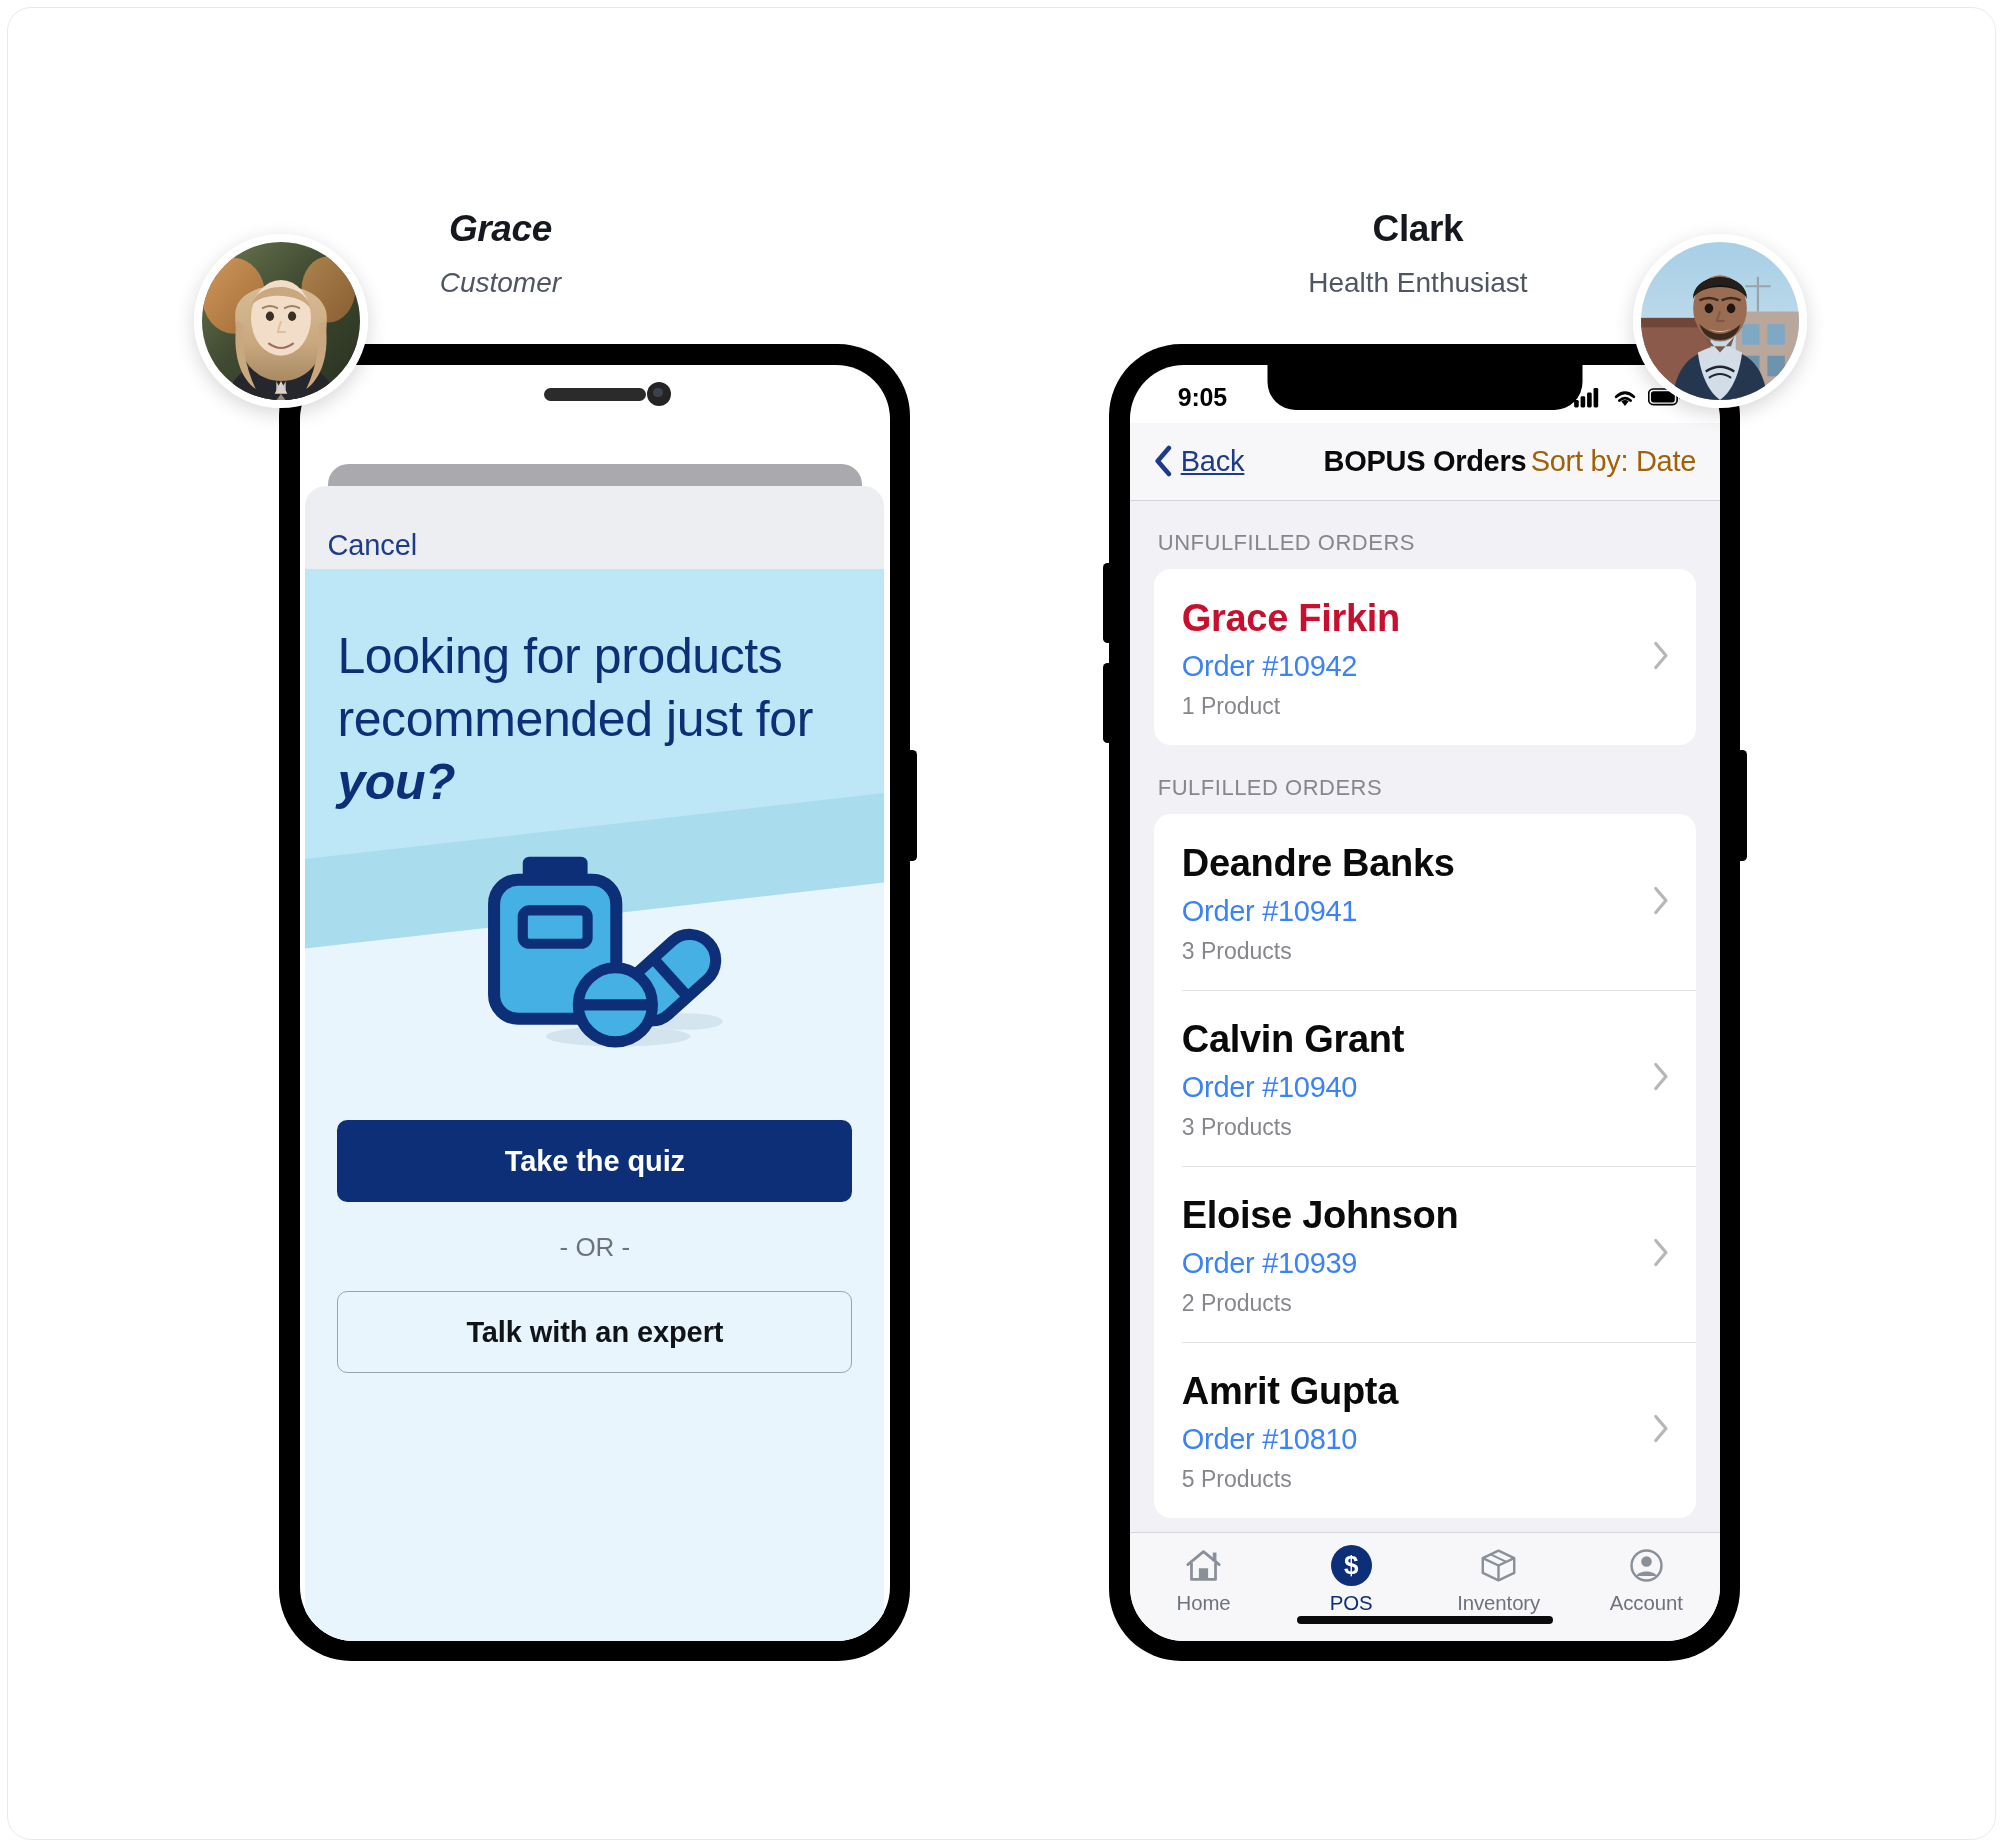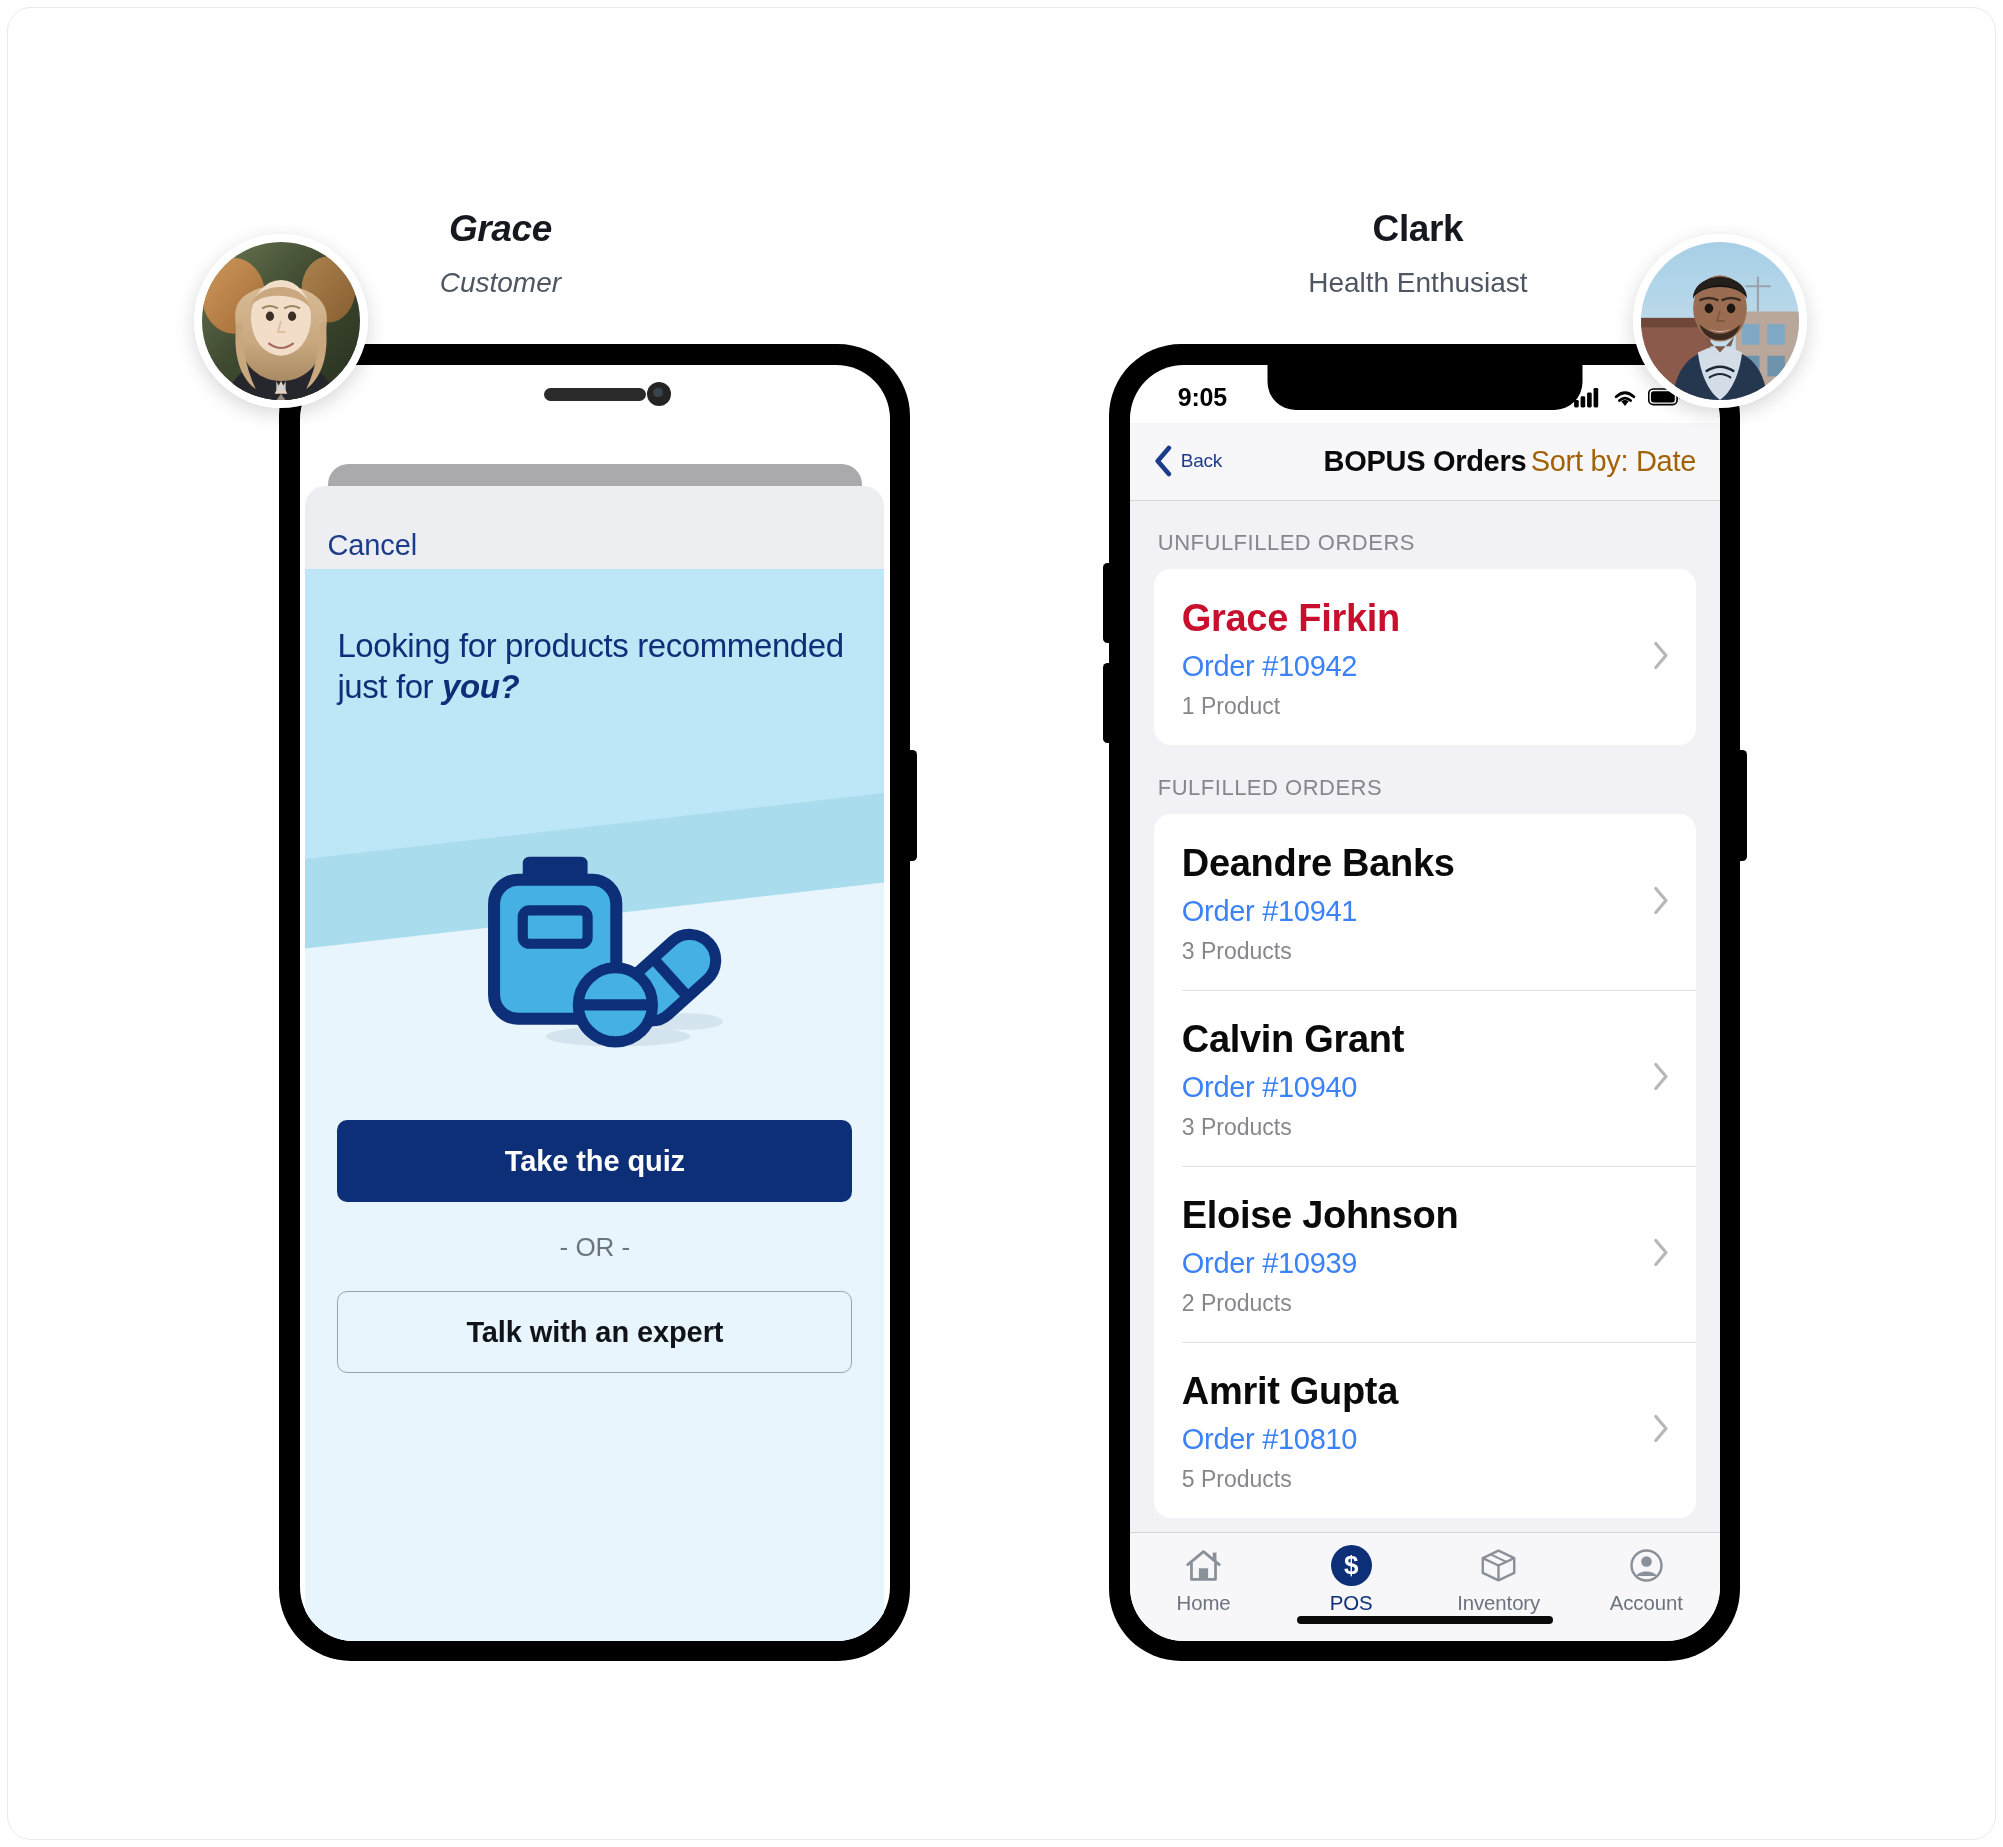--- a/index.html
+++ b/index.html
@@ -181,21 +181,21 @@
     background: #e8f5fd;
     transform: rotate(-6.5deg);
     transform-origin: left center;
   }
   .hero-text {
     position: relative;
     padding: 56px 32px 0 32px;
     z-index: 3;
   }
   .hero-h1 {
-    font-size: 33px;
+    font-size: 50px;
     line-height: 1.26;
     color: #0d2f78;
     letter-spacing: -0.4px;
     font-weight: 400;
   }
   .hero-h1 b {
     font-weight: bold;
     font-style: italic;
   }
   .hero-p {
@@ -272,23 +272,24 @@
     display: flex;
     align-items: center;
     padding: 0 24px;
     z-index: 5;
   }
   .nav-back {
     display: flex;
     align-items: center;
     gap: 8.3px;
     color: #1d3b8b;
-    font-size: 19px;
+    font-size: 29px;
     letter-spacing: -0.2px;
     cursor: pointer;
+    text-decoration: underline;
   }
   .nav-title {
     position: absolute;
     left: 0; right: 0;
     text-align: center;
     font-size: 29px;
     font-weight: bold;
     color: #0a0a0a;
     letter-spacing: -0.3px;
     pointer-events: none;

